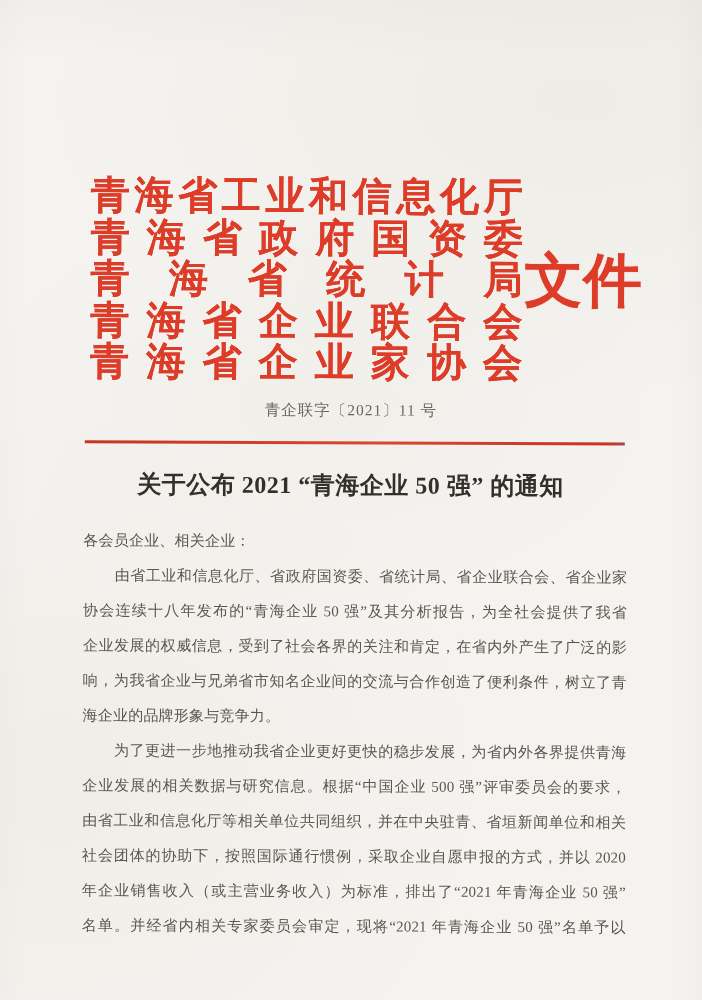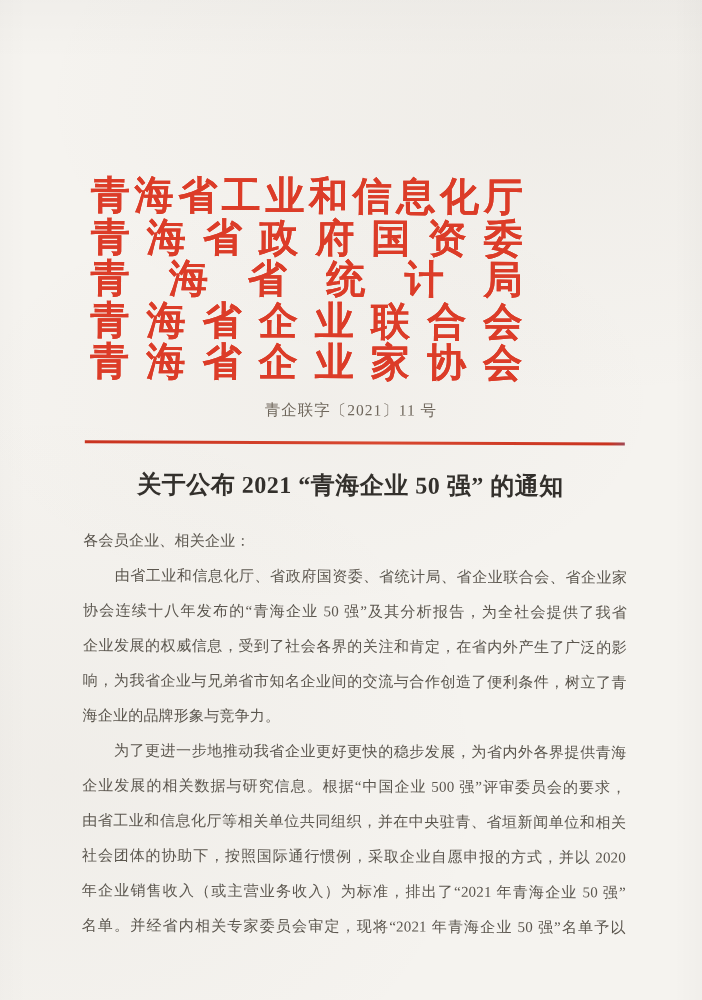--- a/index.html
+++ b/index.html
@@ -154,20 +154,21 @@
             <span>青</span>
             <span>海</span>
             <span>省</span>
             <span>企</span>
             <span>业</span>
             <span>家</span>
             <span>协</span>
             <span>会</span>
           </div>
         </div>
+      <div class="doc-word">文件</div>
     </header>
 
     <div class="doc-number">青企联字〔2021〕11 号</div>
 
     <hr class="red-rule">
 
     <h1 class="title">关于公布 2021 “青海企业 50 强” 的通知</h1>
 
     <main class="body" id="body-lines">
         <div class="body-line">各会员企业、相关企业：</div>

